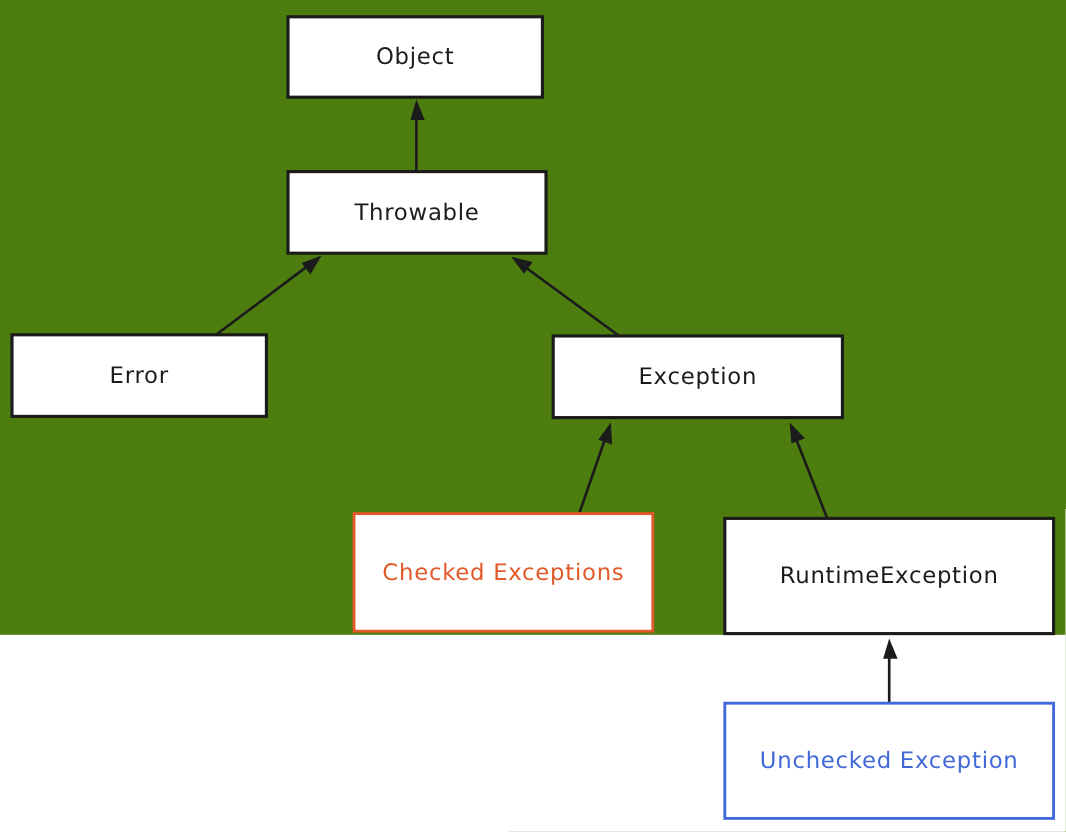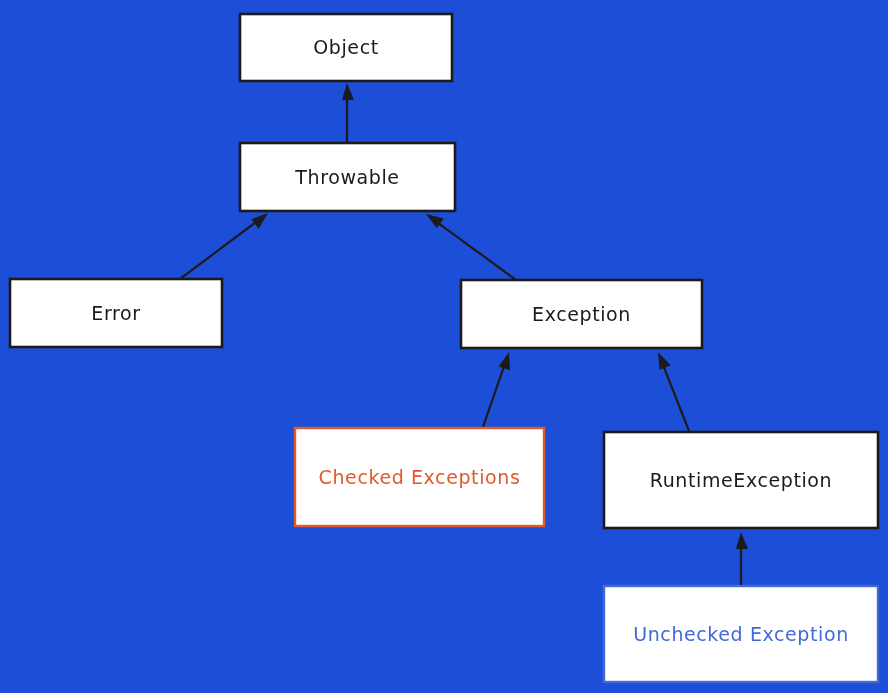--- a/index.html
+++ b/index.html
@@ -9,22 +9,22 @@
   }
   body {
     width: 888px;
     height: 693px;
     font-family: "DejaVu Sans", sans-serif;
     overflow: hidden;
   }
   #diagram-root {
     position: relative;
     width: 888px;
-    height: 693px;
-    background: #1d4ed8;
+    height: 529px;
+    background: #4d7c0f;
   }
   svg#diagram-canvas {
     position: absolute;
     top: 0;
     left: 0;
     width: 888px;
     height: 693px;
     display: block;
   }
   .node-box {

